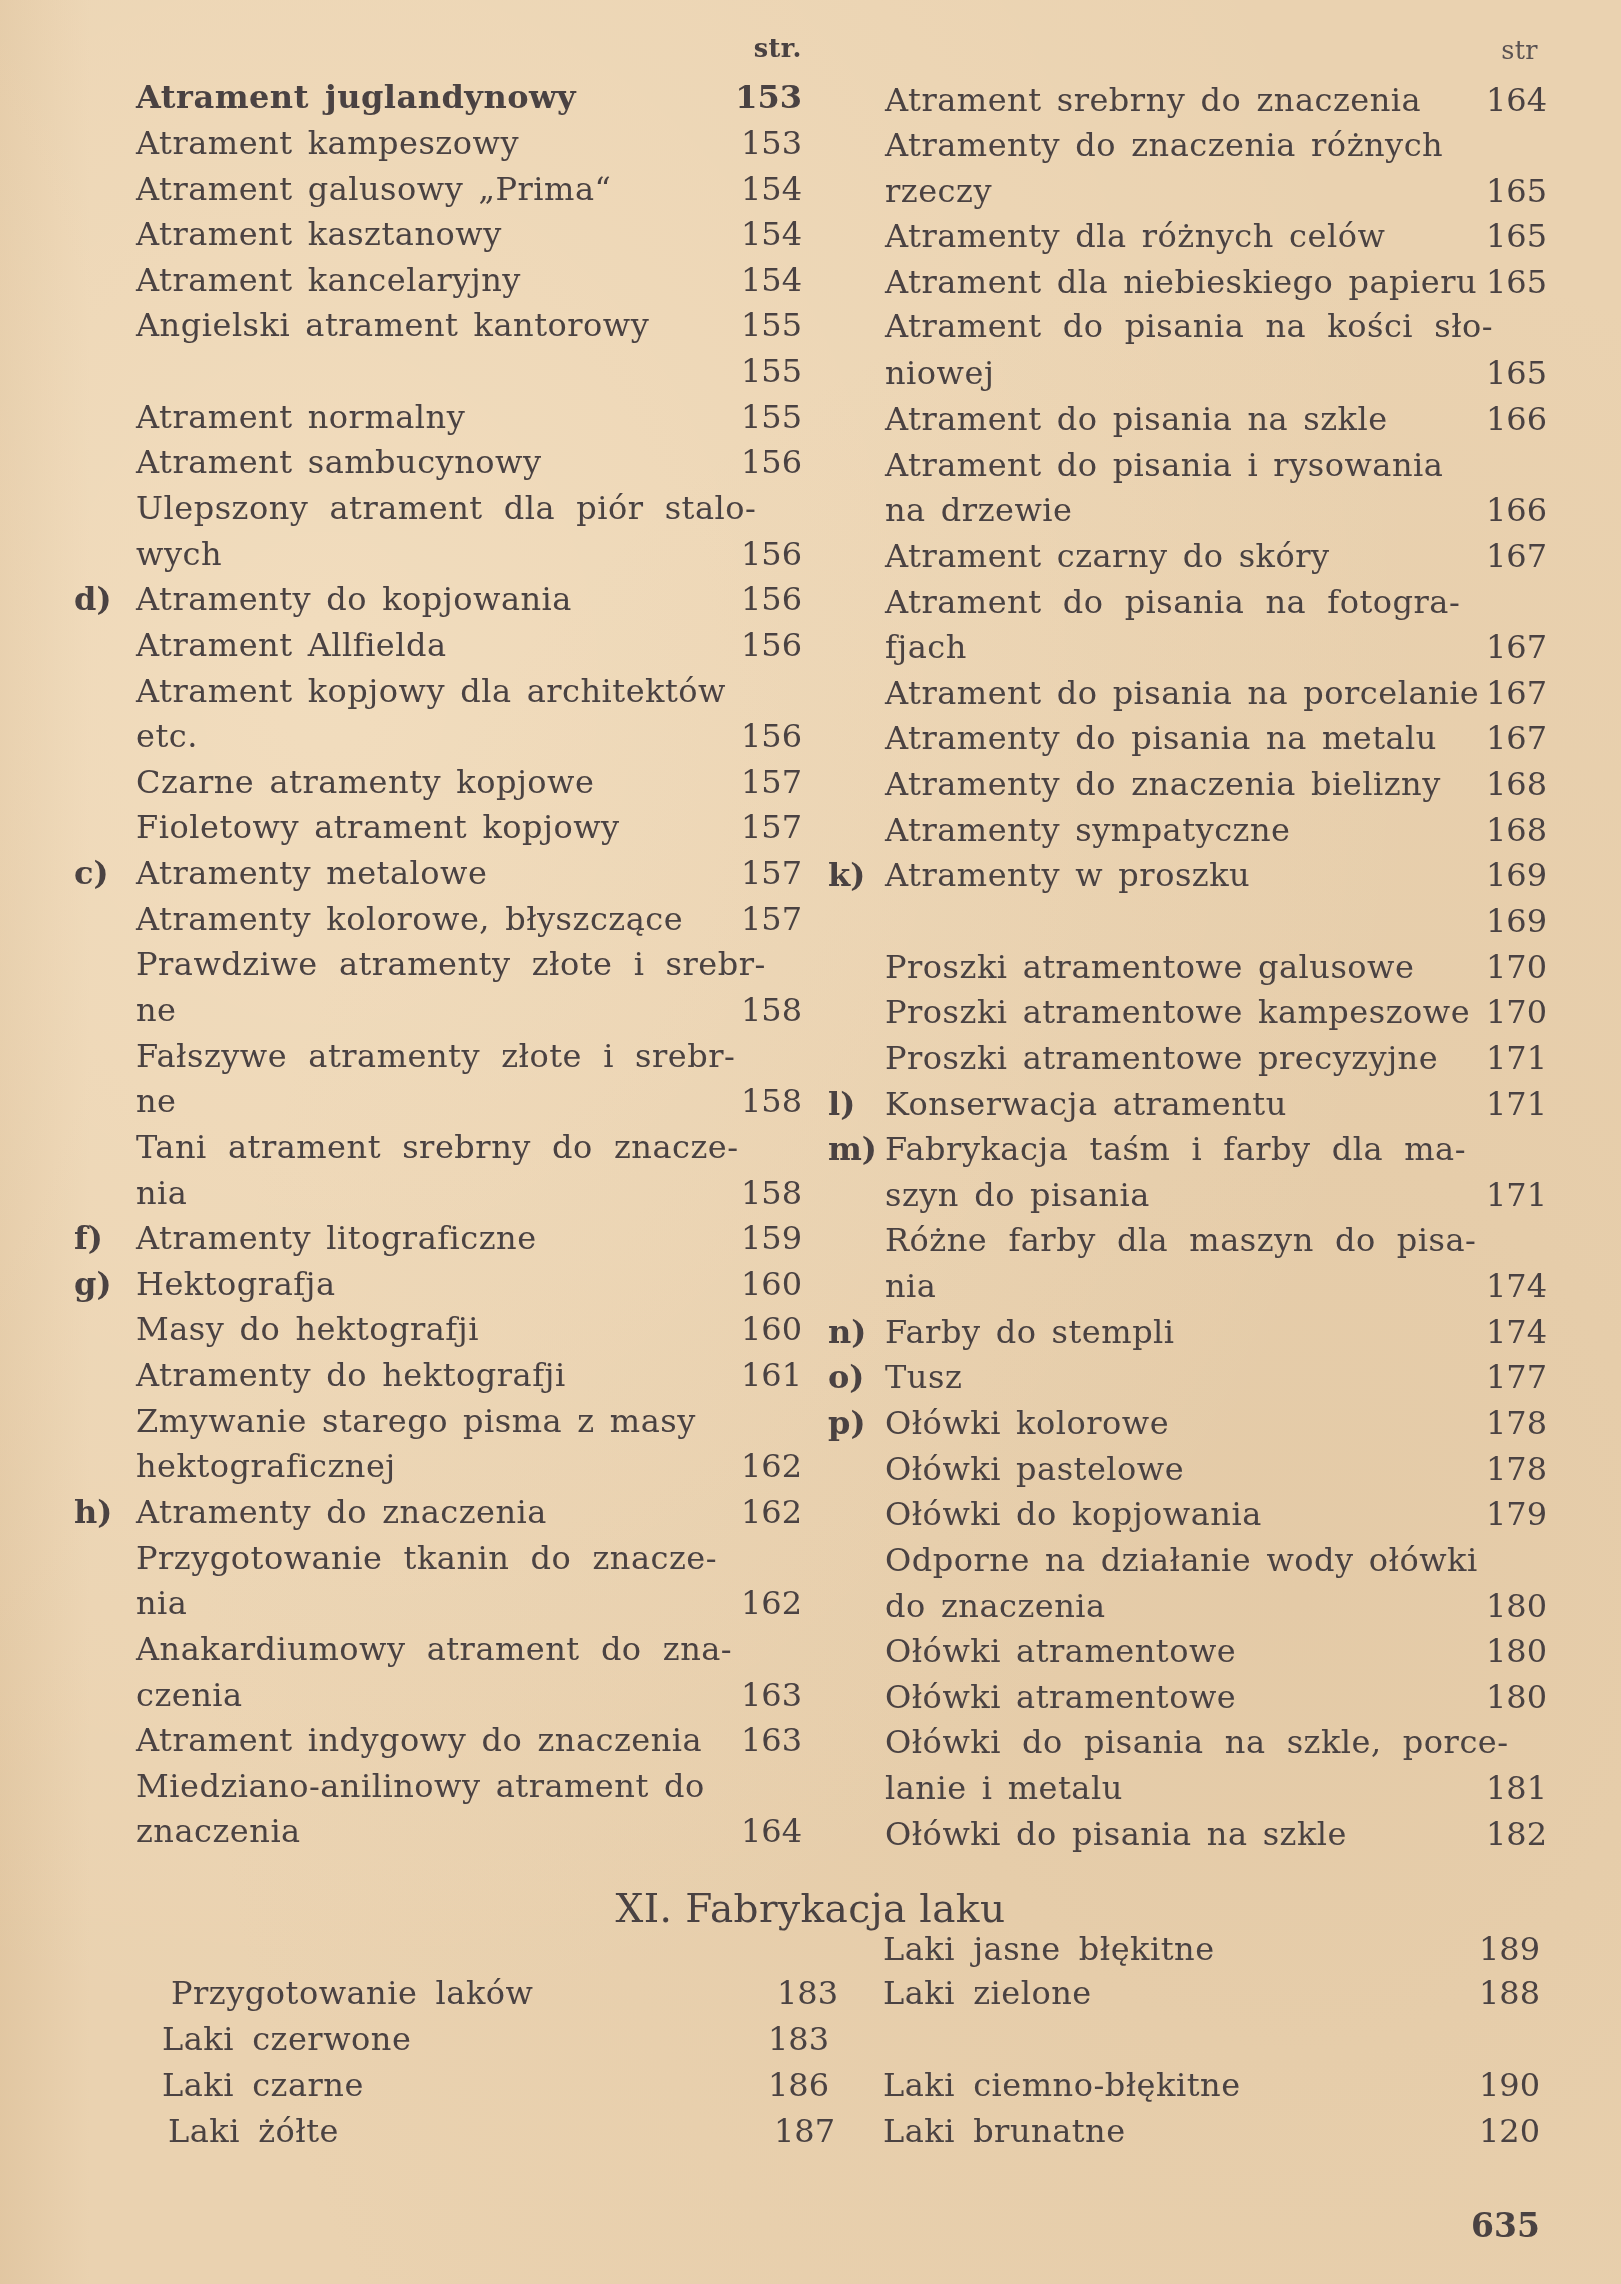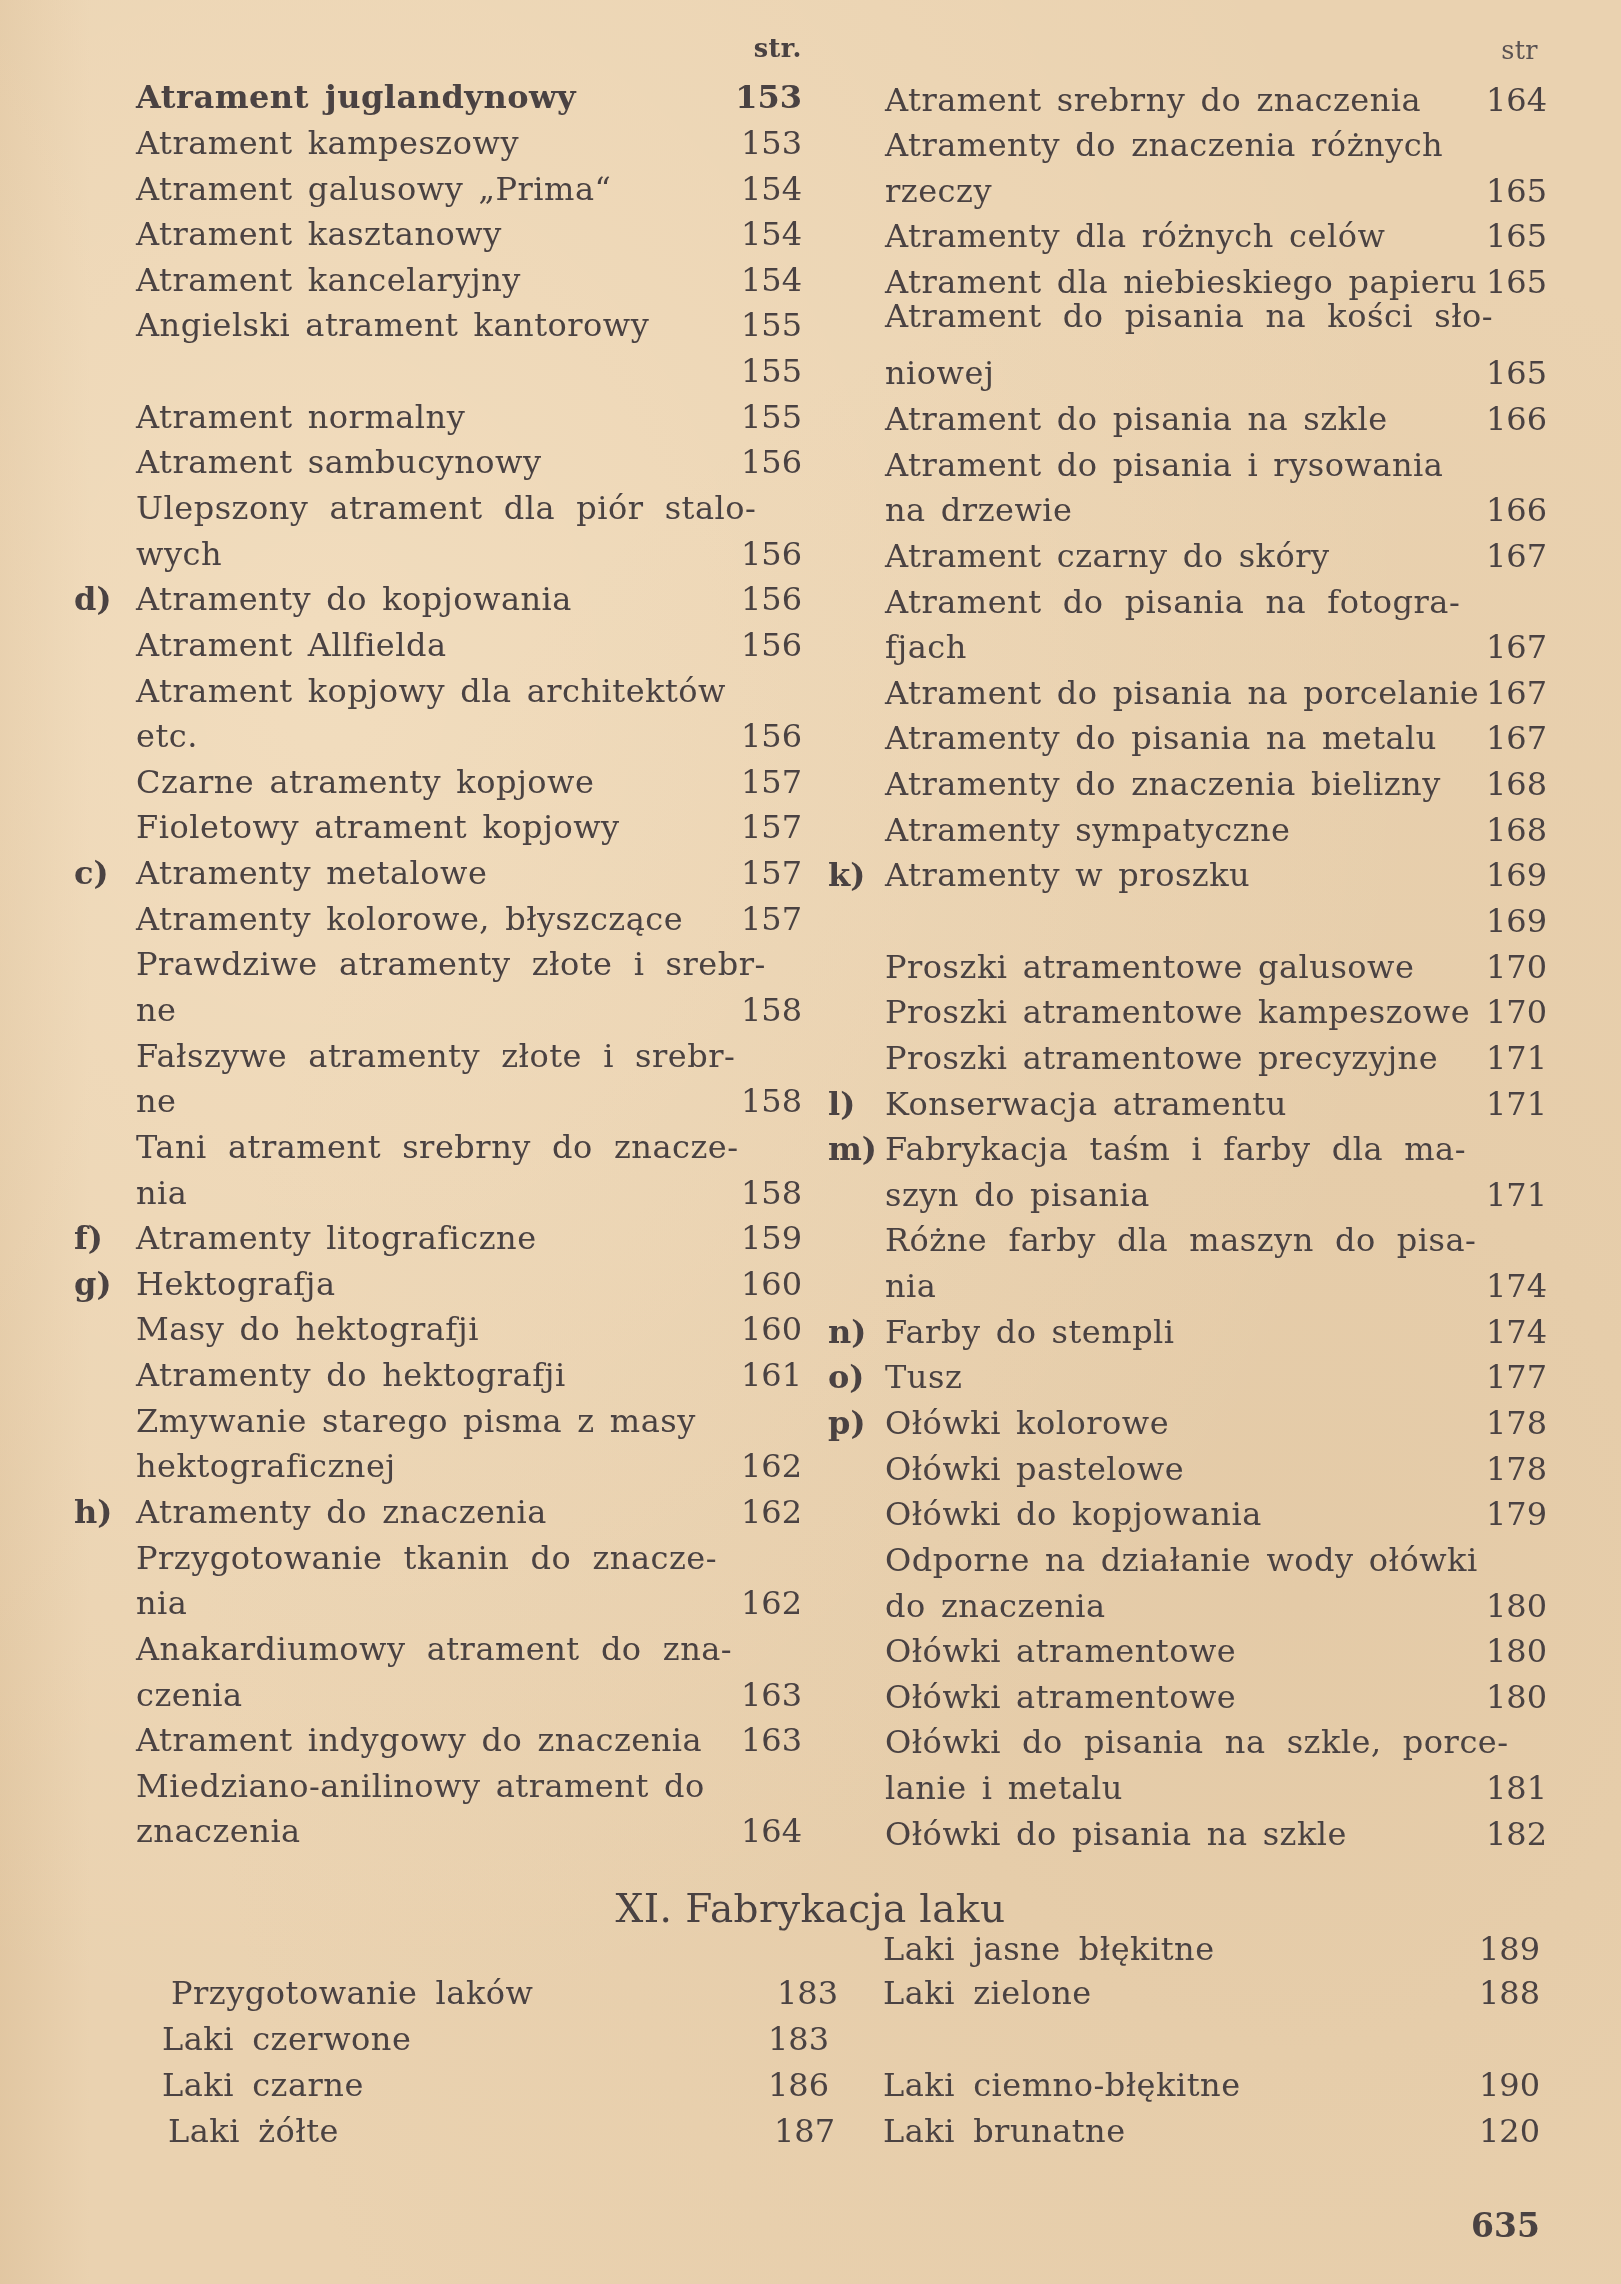--- a/index.html
+++ b/index.html
@@ -225,21 +225,21 @@
         <span class="pg">165</span>
       </div>
       <div class="row" style="top: 214px;">
         <span class="txt">Atramenty dla różnych celów</span>
         <span class="pg">165</span>
       </div>
       <div class="row" style="top: 260px;">
         <span class="txt">Atrament dla niebieskiego papieru</span>
         <span class="pg">165</span>
       </div>
-      <div class="row" style="top: 294px;">
+      <div class="row" style="top: 304px;">
         <span class="txt just">Atrament do pisania na kości sło-</span>
       </div>
       <div class="row" style="top: 351px;">
         <span class="txt">niowej</span>
         <span class="pg">165</span>
       </div>
       <div class="row" style="top: 397px;">
         <span class="txt">Atrament do pisania na szkle</span>
         <span class="pg">166</span>
       </div>

